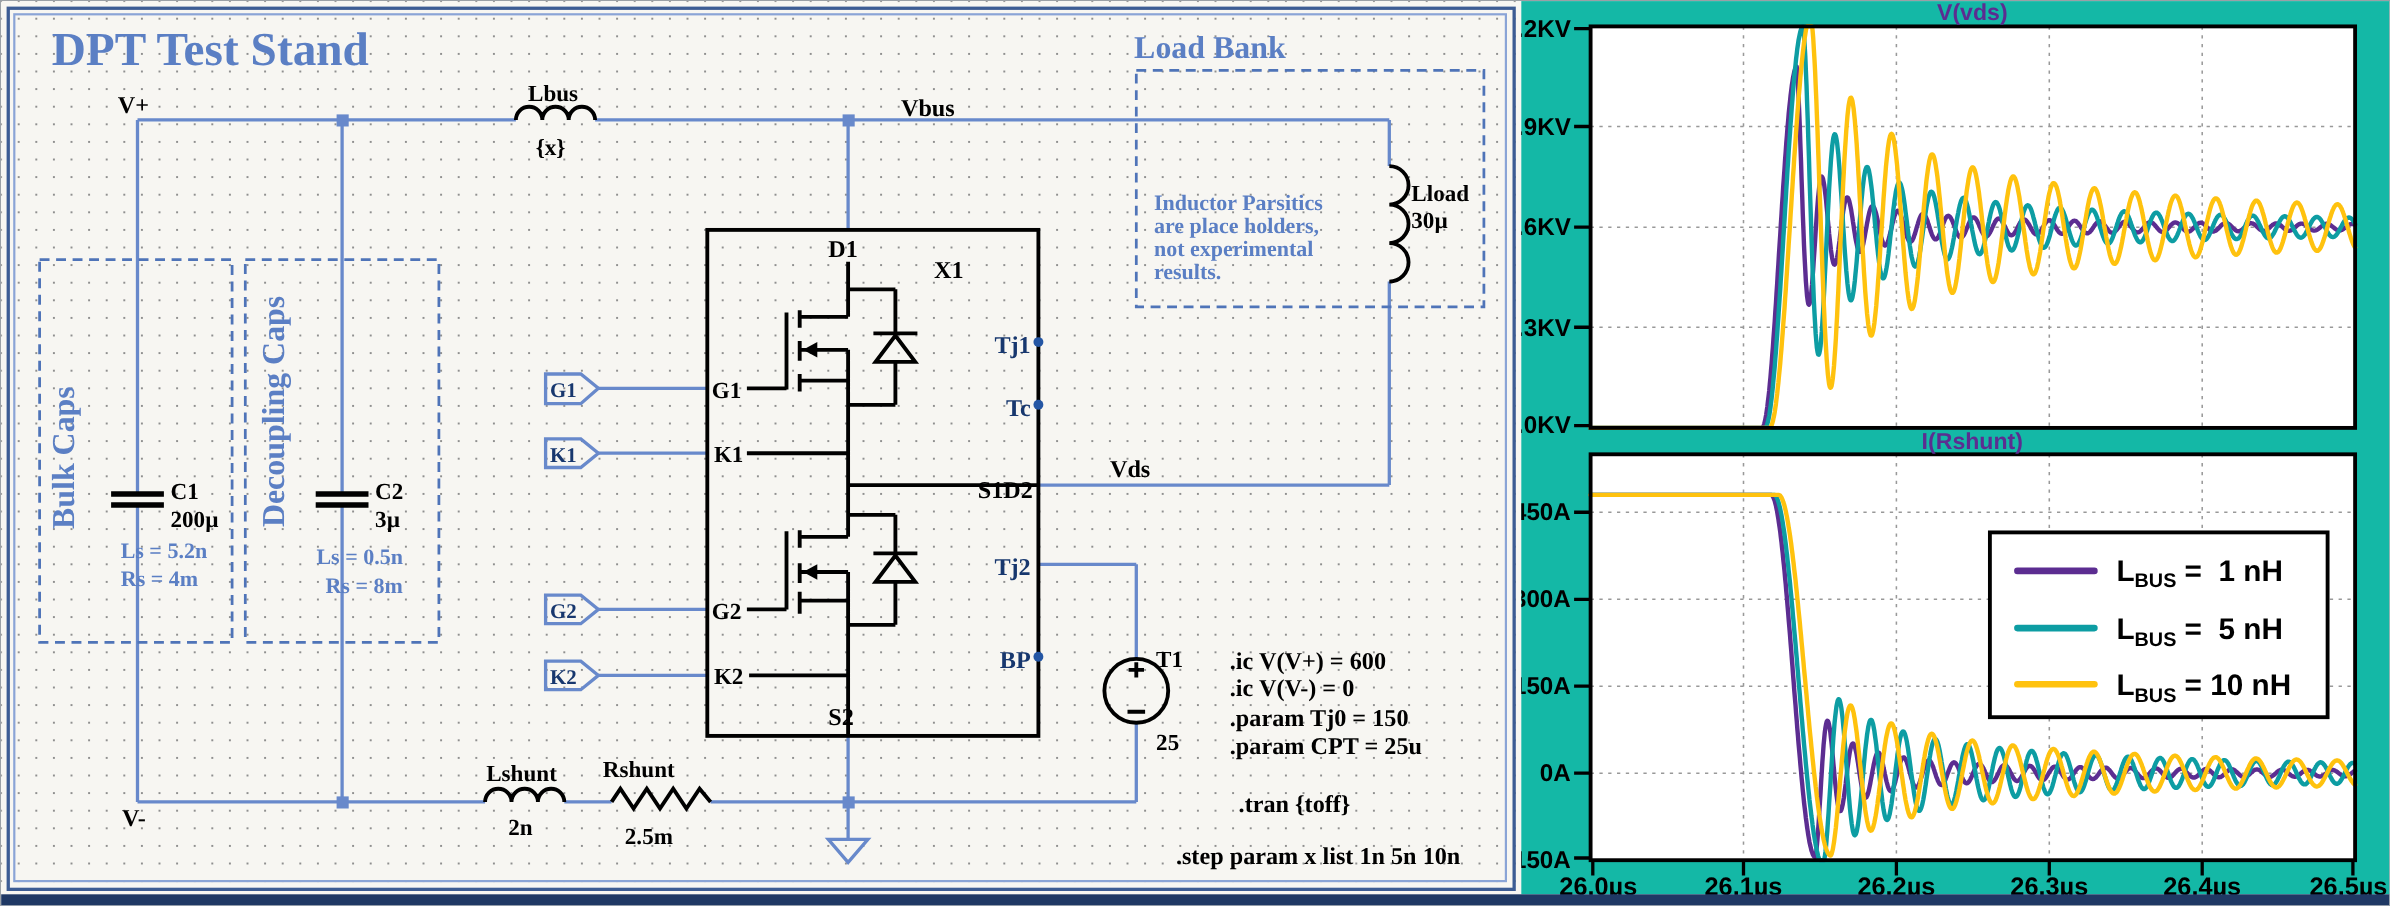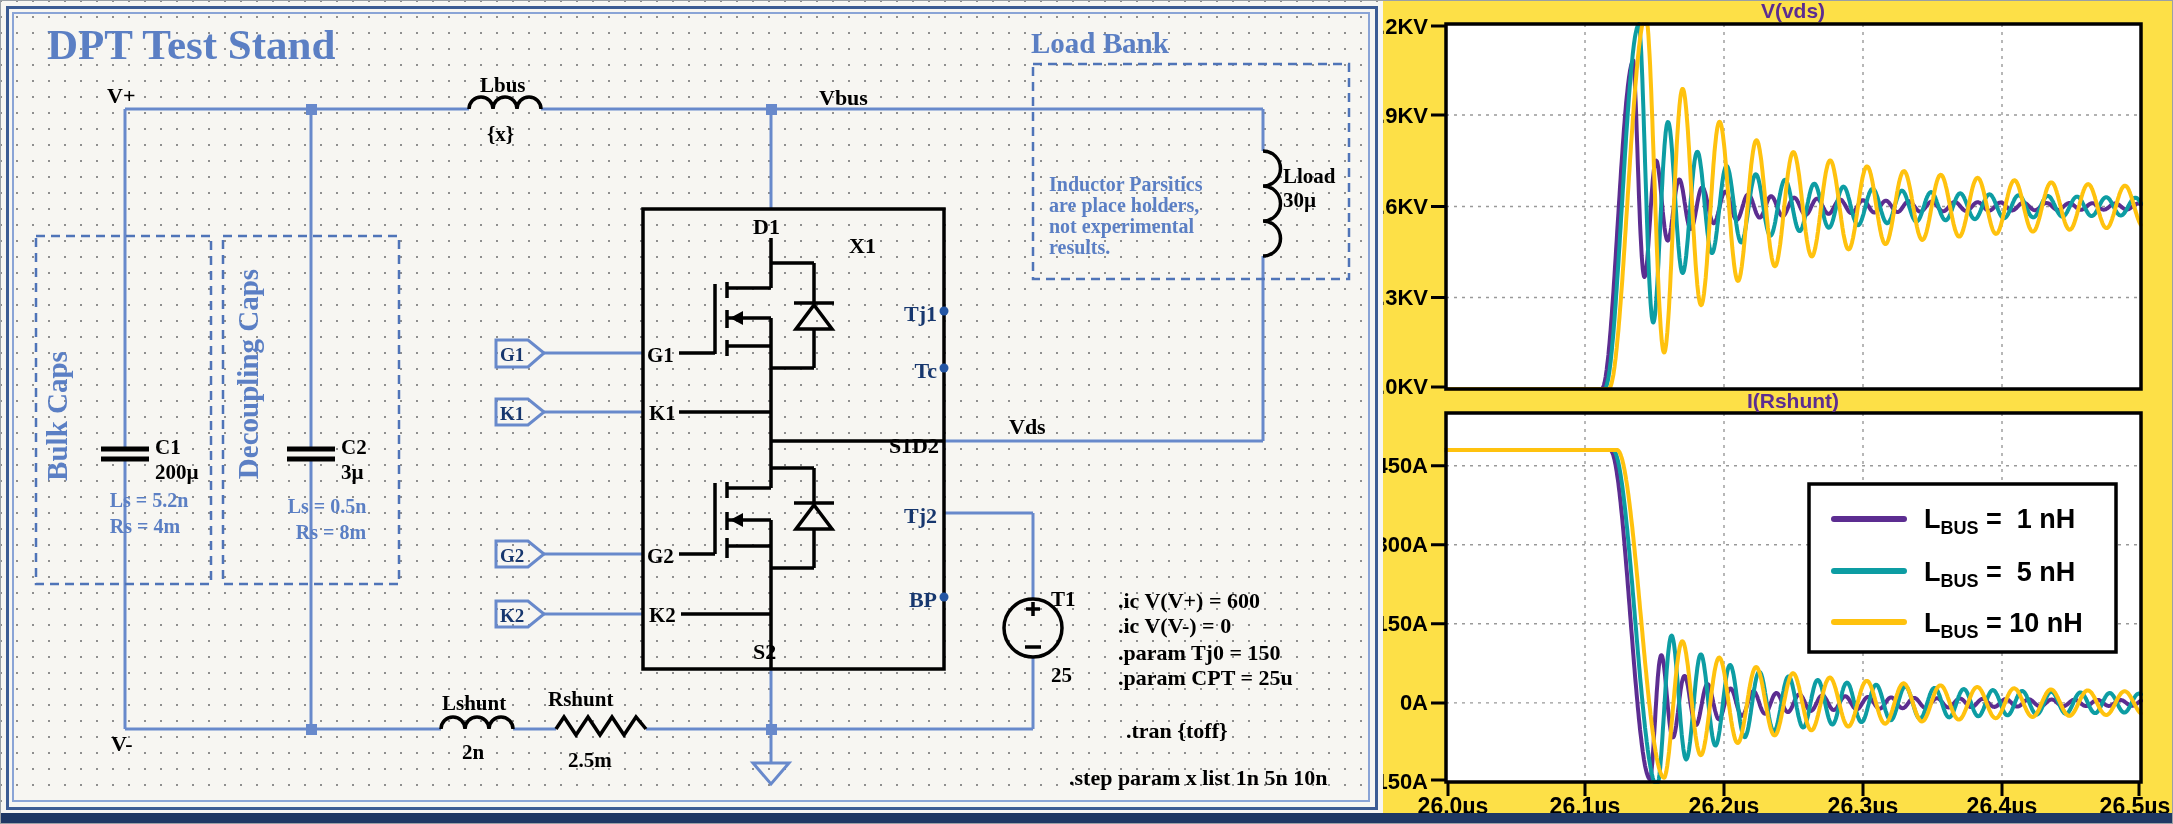--- a/index.html
+++ b/index.html
@@ -9,21 +9,21 @@
   #schematic{position:absolute;left:0;top:0;width:1382px;height:812px;
              background-color:#f7f6f2;
              background-image:radial-gradient(circle,#8f8f8f 1.1px,transparent 1.4px);
              background-size:16px 16px;background-position:8px 8px;}
   .frame-outer{position:absolute;left:5px;top:5px;width:1366px;height:798px;
                border:3px solid #3c5c94;pointer-events:none;}
   .frame-inner{position:absolute;left:11px;top:11px;width:1354px;height:786px;
                border:2px solid #8aa4d6;pointer-events:none;}
   #schematic svg{position:absolute;left:0;top:0;}
   
-  #plots{position:absolute;left:1382px;top:0;width:791px;height:812px;background:#fde047;}
+  #plots{position:absolute;left:1382px;top:0;width:791px;height:812px;background:#14b8a6;}
   #plots svg{position:absolute;left:0;top:0;}
   
   #bottom-strip{position:absolute;left:0;top:812px;width:2173px;height:12px;background:#1f3864;}
   
   .st{font-family:"Liberation Serif","DejaVu Serif",serif;font-weight:bold;fill:#000;}
   .blue{fill:#5b7fc4;}
   .navy{fill:#17376e;}
   .pt{font-family:"Liberation Sans","DejaVu Sans",sans-serif;font-weight:bold;fill:#000;}
   .ptitle{fill:#5C2D91;}
 </style>

